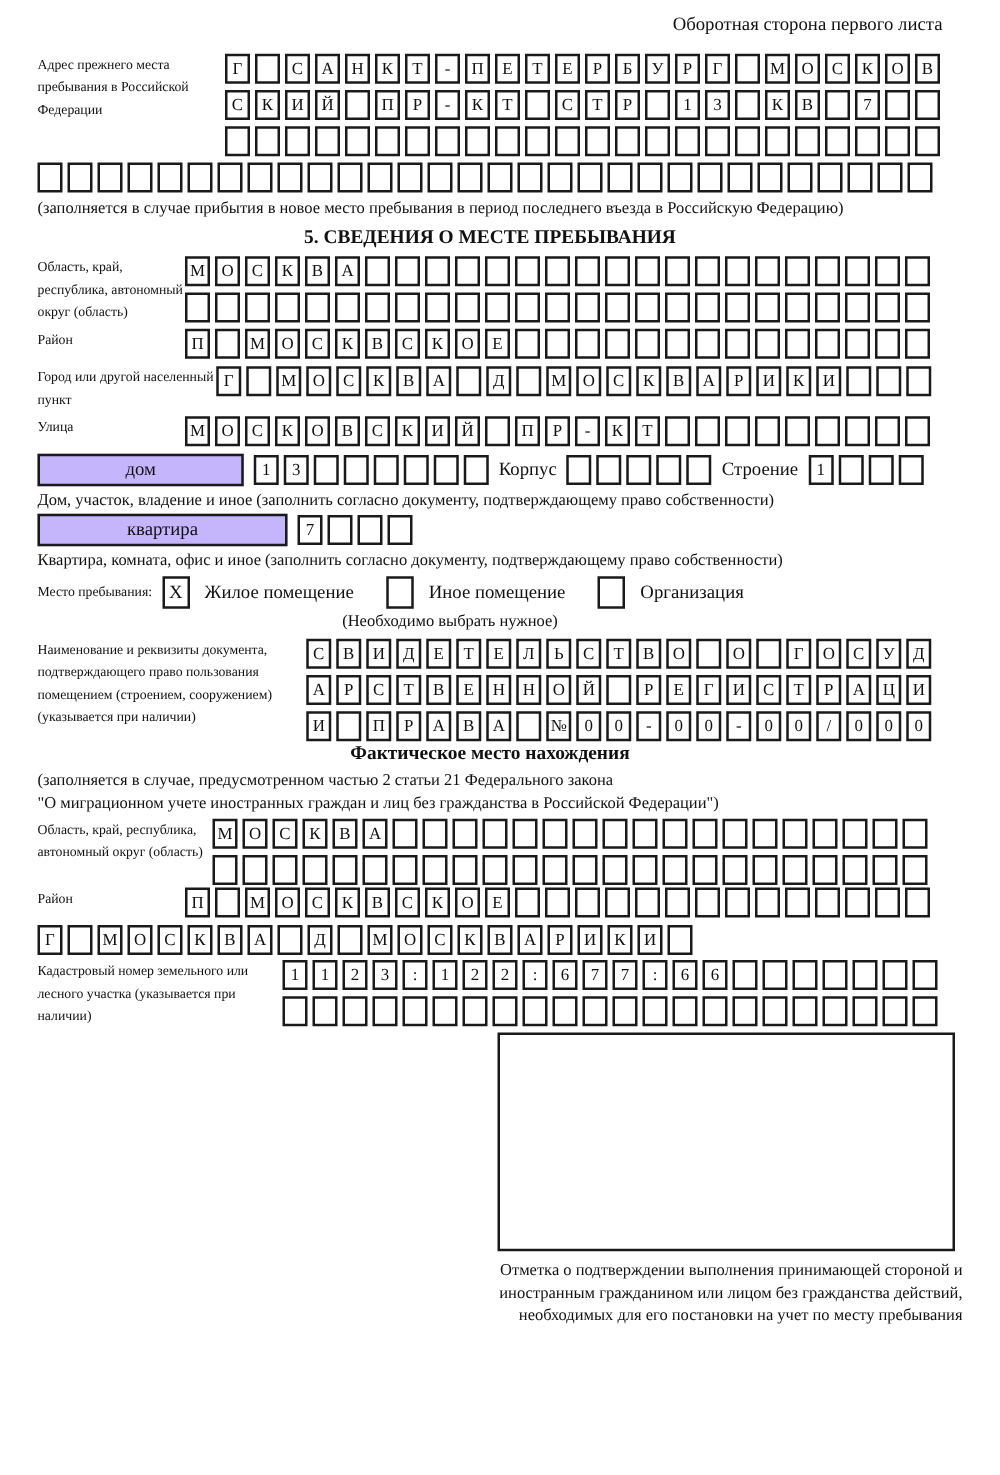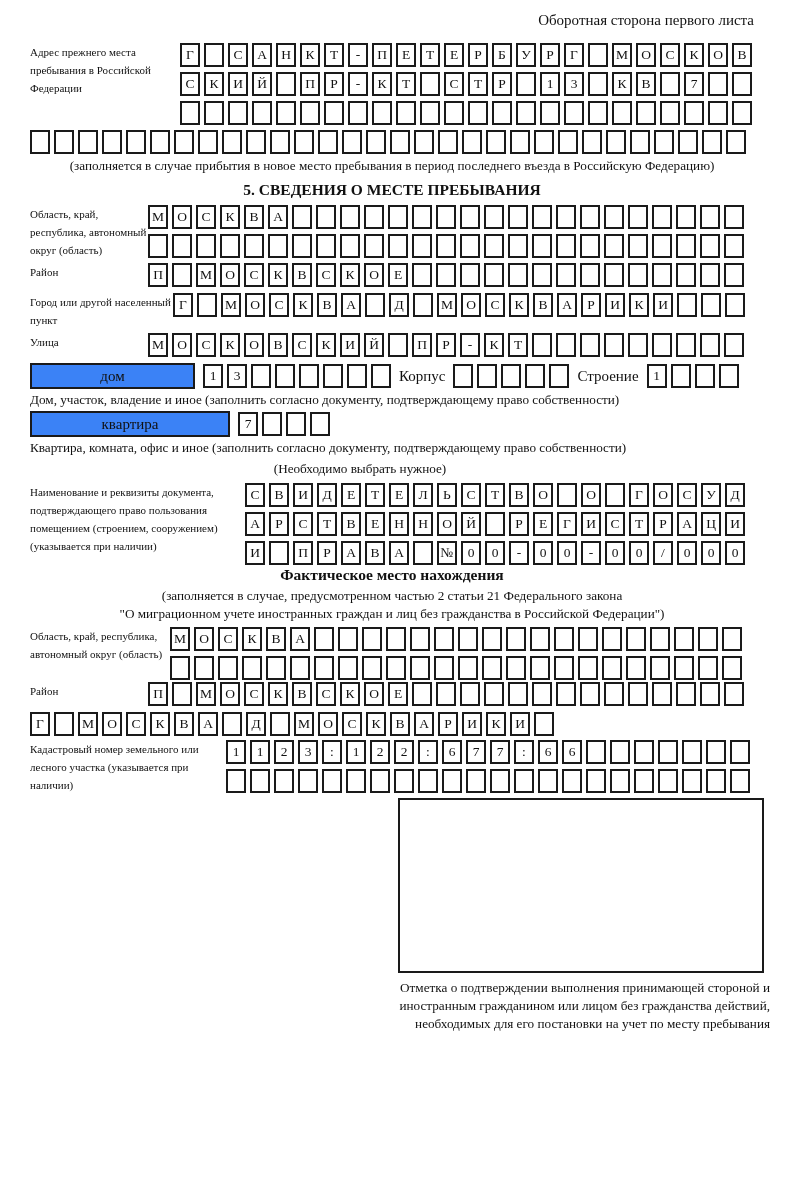--- a/index.html
+++ b/index.html
@@ -20,25 +20,25 @@
   .cells { display:flex; }
   .cell {
     width:20px; height:24px; border:2px solid #1a1a1a; margin-right:4px;
     display:inline-flex; align-items:center; justify-content:center;
     font-size:13.5px; line-height:20px; background:#fff; flex:0 0 auto;
   }
   .cell.cb { width:22px; height:26px; font-size:15px; }
 
   .widebox {
     border:2px solid #1a1a1a; height:26px; display:flex;
-    align-items:center; justify-content:center; font-size:15px; background:#3b82f6;
+    align-items:center; justify-content:center; font-size:15px; background:#c4b5fd;
   }
 
   .caption { font-size:13.2px; line-height:18px; }
-  .caption.center { text-align:center; }
+  .caption.center { text-align:left; }
 
   .sec-title { text-align:center; font-weight:bold; font-size:15.5px; line-height:20px; }
 
   .w150{width:150px;} .w118{width:118px;} .w143{width:143px;} .w215{width:215px;}
   .w140{width:140px;} .w198{width:198px;} .w196{width:196px;}
 
   .mb2{margin-bottom:2px;} .mb4{margin-bottom:4px;} .mb5{margin-bottom:5px;}
   .mb6{margin-bottom:6px;} .mt3{margin-top:3px;} .mt5{margin-top:5px;}
 
   .house-row { display:flex; align-items:center; }
@@ -372,20 +372,29 @@
     <div class="gap8"></div>
     <div class="cells">
         <span class="cell">7</span>
         <span class="cell"></span>
         <span class="cell"></span>
         <span class="cell"></span>
       </div>
   </div>
   <div class="caption mb4">Квартира, комната, офис и иное (заполнить согласно документу, подтверждающему право собственности)</div>
 
+  <div class="stay-row mb2">
+    <span class="label">Место пребывания:</span>
+    <span class="cell cb" style="margin-left:8px;">X</span>
+    <span class="olabel">Жилое помещение</span>
+    <span class="cell cb"></span>
+    <span class="olabel">Иное помещение</span>
+    <span class="cell cb"></span>
+    <span class="olabel">Организация</span>
+  </div>
   <div class="hint mb6">(Необходимо выбрать нужное)</div>
 
   <div class="frow">
     <div class="label w215">Наименование и реквизиты документа, подтверждающего право пользования помещением (строением, сооружением) (указывается при наличии)</div>
     <div class="gridcol">
       <div class="cells">
           <span class="cell">С</span>
           <span class="cell">В</span>
           <span class="cell">И</span>
           <span class="cell">Д</span>

